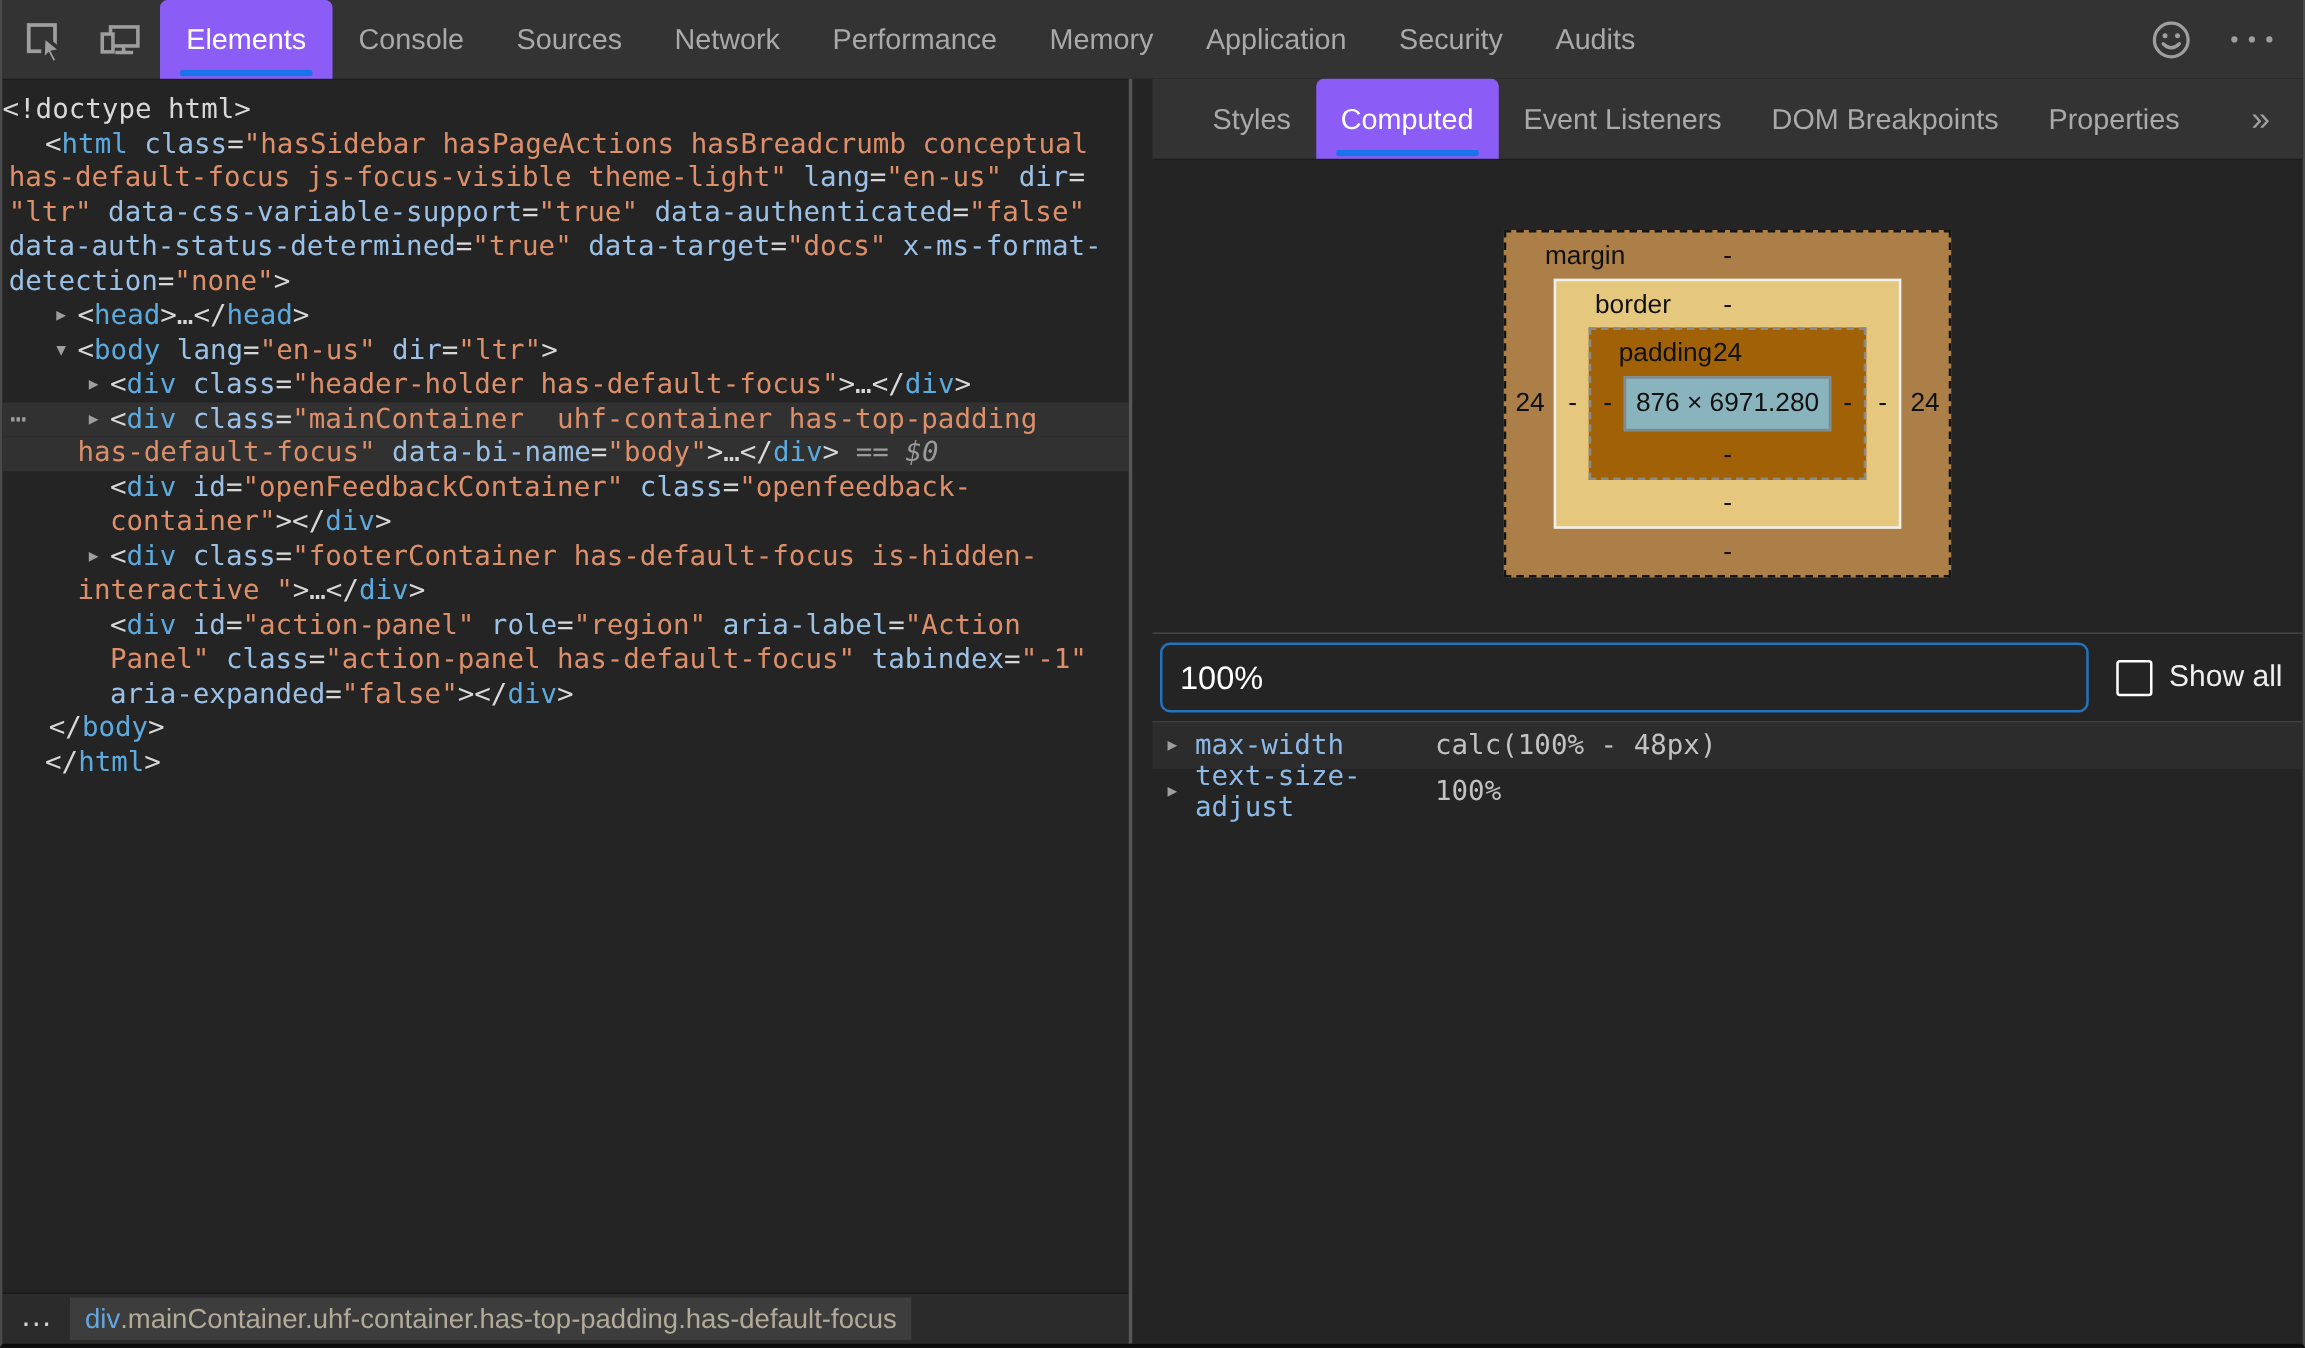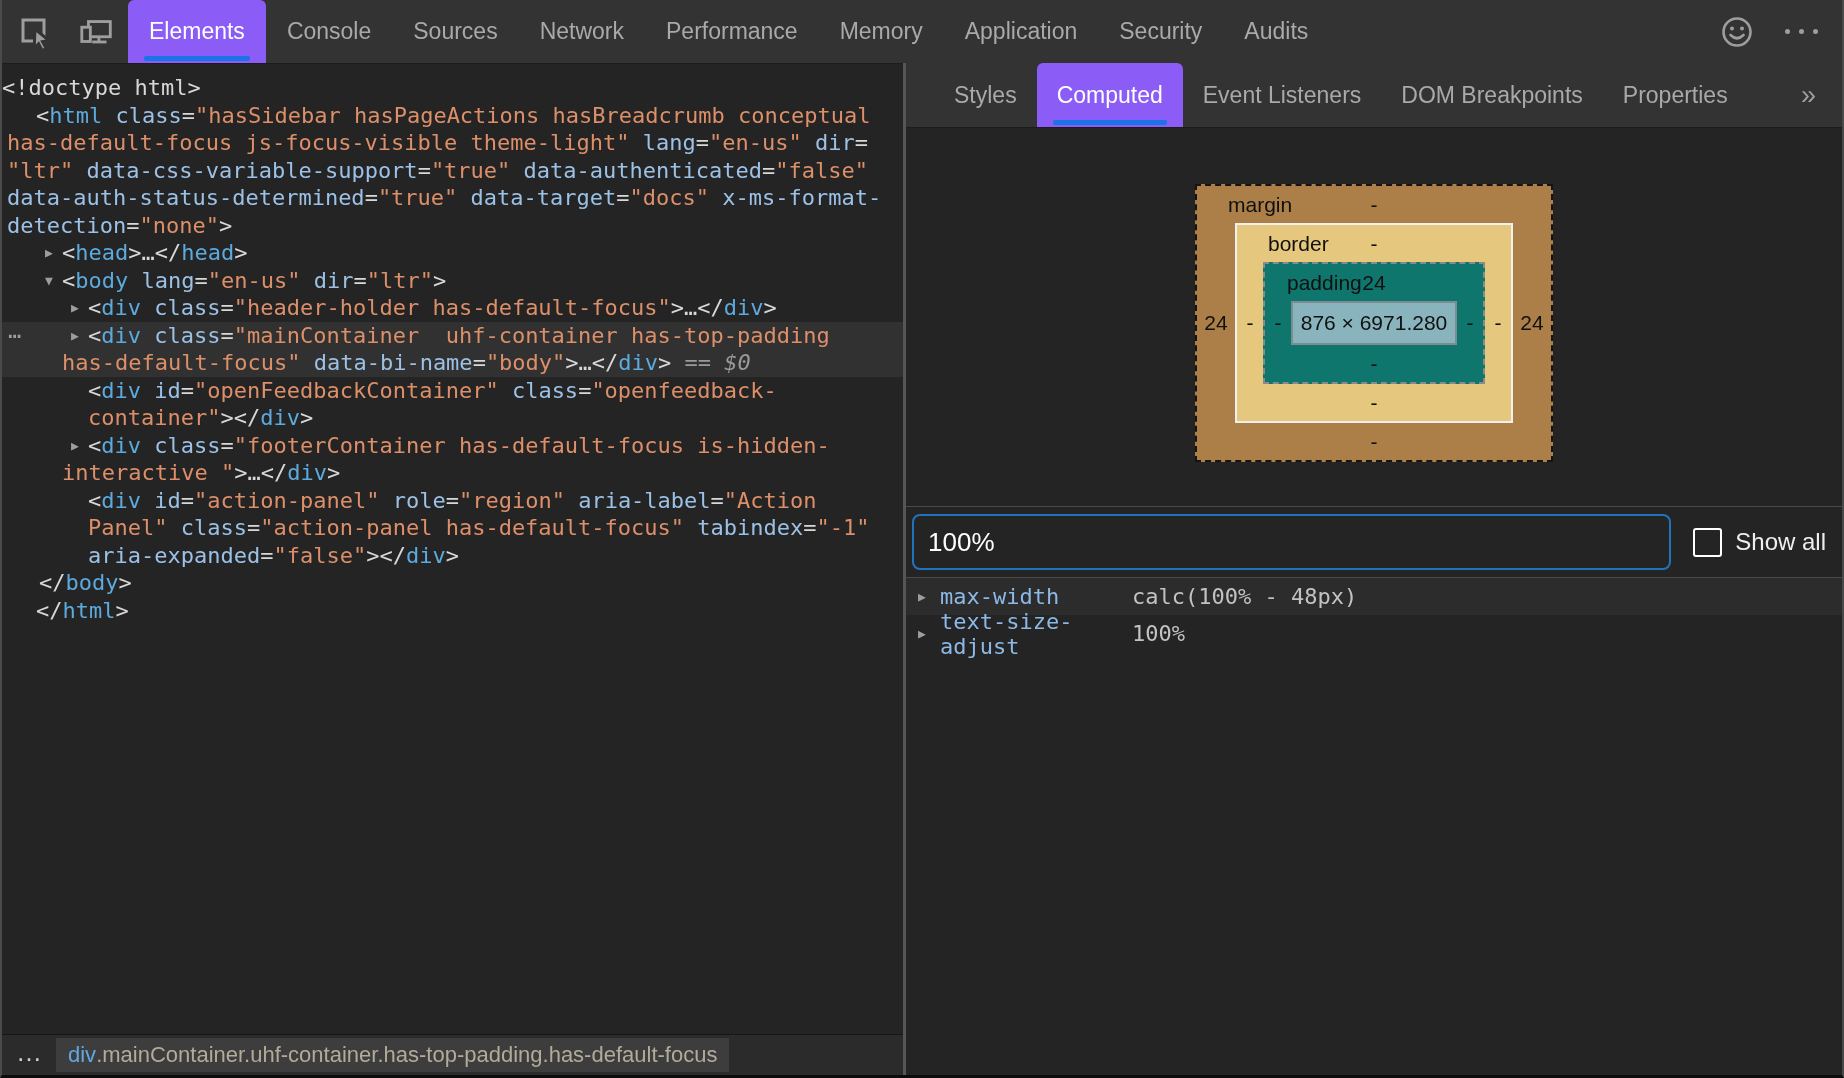--- a/index.html
+++ b/index.html
@@ -32,37 +32,37 @@
   .status-bar{position:absolute;left:0;bottom:0;width:901px;height:41px;background:#2b2b2b;
     border-top:1px solid #161616;display:flex;align-items:center;box-sizing:border-box;}
   .crumb-overflow{color:#cfcfcf;font-size:26px;padding:0 8px 6px 14px;cursor:pointer;}
   .crumb{background:#3d3d3d;height:34px;display:flex;align-items:center;padding:0 12px;margin-left:6px;
     font-size:22px;white-space:nowrap;cursor:pointer;}
   .crumb-tag{color:#64a7e0;}
   .crumb-rest{color:#b3ab99;}
   
   .v-divider{position:absolute;left:901px;top:63px;bottom:0;width:3px;background:#565656;}
   
-  .side-panel{position:absolute;left:904px;top:63px;right:0;bottom:0;background:#242424;}
+  .side-panel{position:absolute;left:904px;top:63px;right:0;bottom:0;background:#242424;padding-left:16px;}
   .side-tabbar{height:64px;background:#333;display:flex;align-items:stretch;padding-left:28px;
     border-bottom:1px solid #1c1c1c;}
   .side-tabbar .tab{font-size:23px;padding:0 20px;}
   .chevron-tab{margin-left:auto;color:#9e9e9e;font-size:27px;display:flex;align-items:center;padding:0 26px;cursor:pointer;}
   
   .boxmodel-section{box-sizing:border-box;height:379px;border-bottom:1px solid #4a4a4a;
     display:flex;justify-content:center;align-items:flex-start;padding-top:56px;}
   .bm{font-size:21px;color:#101010;}
   .bm-row{position:relative;height:37px;display:flex;align-items:center;justify-content:center;}
   .bm-label{position:absolute;left:31px;top:50%;transform:translateY(-50%);}
   .bm-mid{display:flex;align-items:center;justify-content:center;}
   .bm-cell{text-align:center;}
   .w-m{width:38px}.w-b{width:26px}.w-p{width:26px}
   .bm-margin{background:#ab7f47;border:2px dashed #141414;}
   .bm-border{background:#e5c77e;border:2px solid #f0f0f0;}
-  .bm-padding{background:#0f766e;border:2px dashed #8a8a8a;}
+  .bm-padding{background:#a16207;border:2px dashed #8a8a8a;}
   .bm-content{background:#89b3bd;border:2px solid #7d8c91;width:162px;height:40px;
     display:flex;align-items:center;justify-content:center;white-space:nowrap;}
   
   .filter-row{box-sizing:border-box;height:71px;border-bottom:1px solid #4a4a4a;
     display:flex;align-items:center;padding:0 8px 0 6px;}
   .filter-input{flex:1;height:56px;background:#242424;border:2px solid #2273bd;border-radius:8px;
     color:#fff;font-size:26px;font-family:"Liberation Sans",sans-serif;padding:0 14px;outline:none;box-sizing:border-box;min-width:0;}
   .showall{display:flex;align-items:center;gap:13px;padding:0 8px 0 22px;color:#eee;font-size:24px;white-space:nowrap;}
   .checkbox{width:25px;height:25px;border:2px solid #fff;border-radius:3px;background:transparent;cursor:pointer;flex:0 0 auto;}
   

